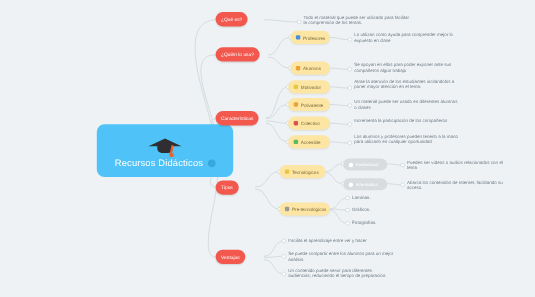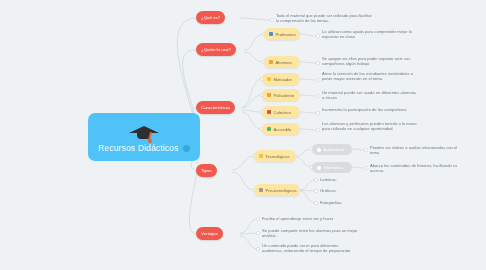--- a/index.html
+++ b/index.html
@@ -27,21 +27,21 @@
     box-sizing: border-box;
     display: flex;
     align-items: center;
     white-space: nowrap;
   }
 
   
   .central {
     left: 88px;
     top: 113px;
-    width: 112px;
+    width: 124px;
     height: 48px;
     background: #4fc3f7;
     border-radius: 7px;
     flex-direction: column;
     justify-content: center;
     align-items: center;
     padding-top: 3px;
   }
   .cap {
     position: relative;

